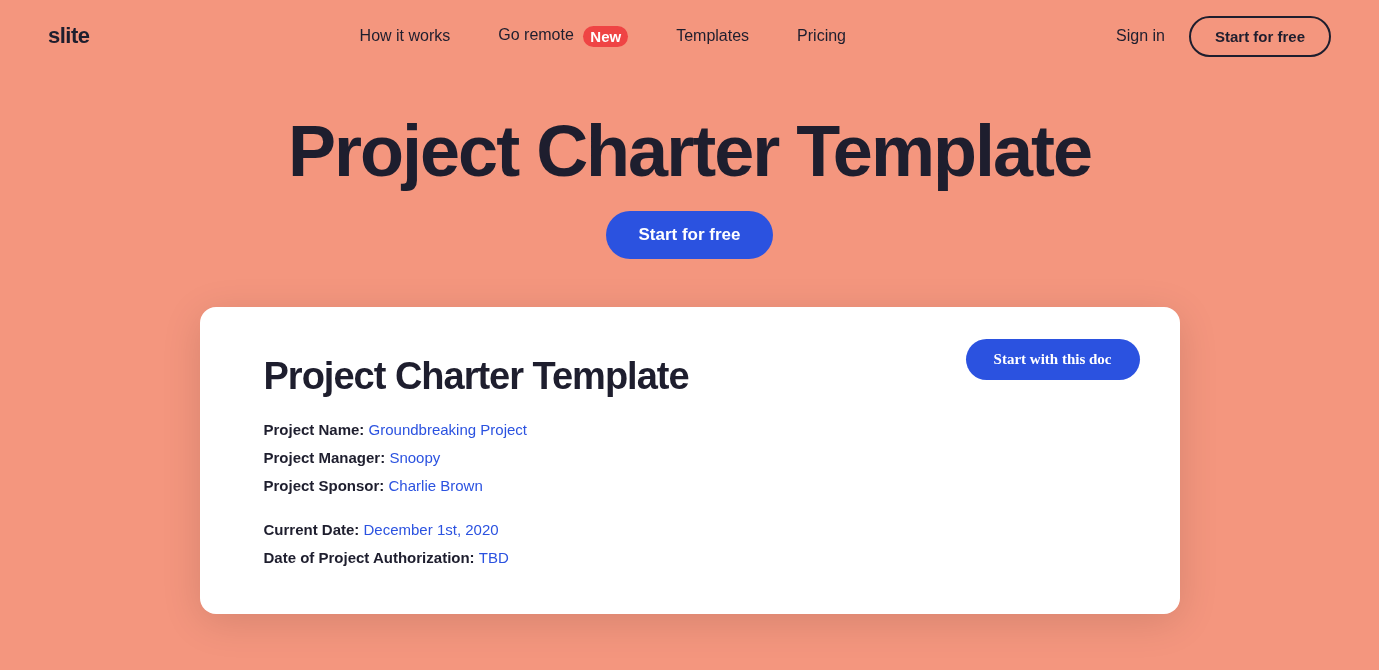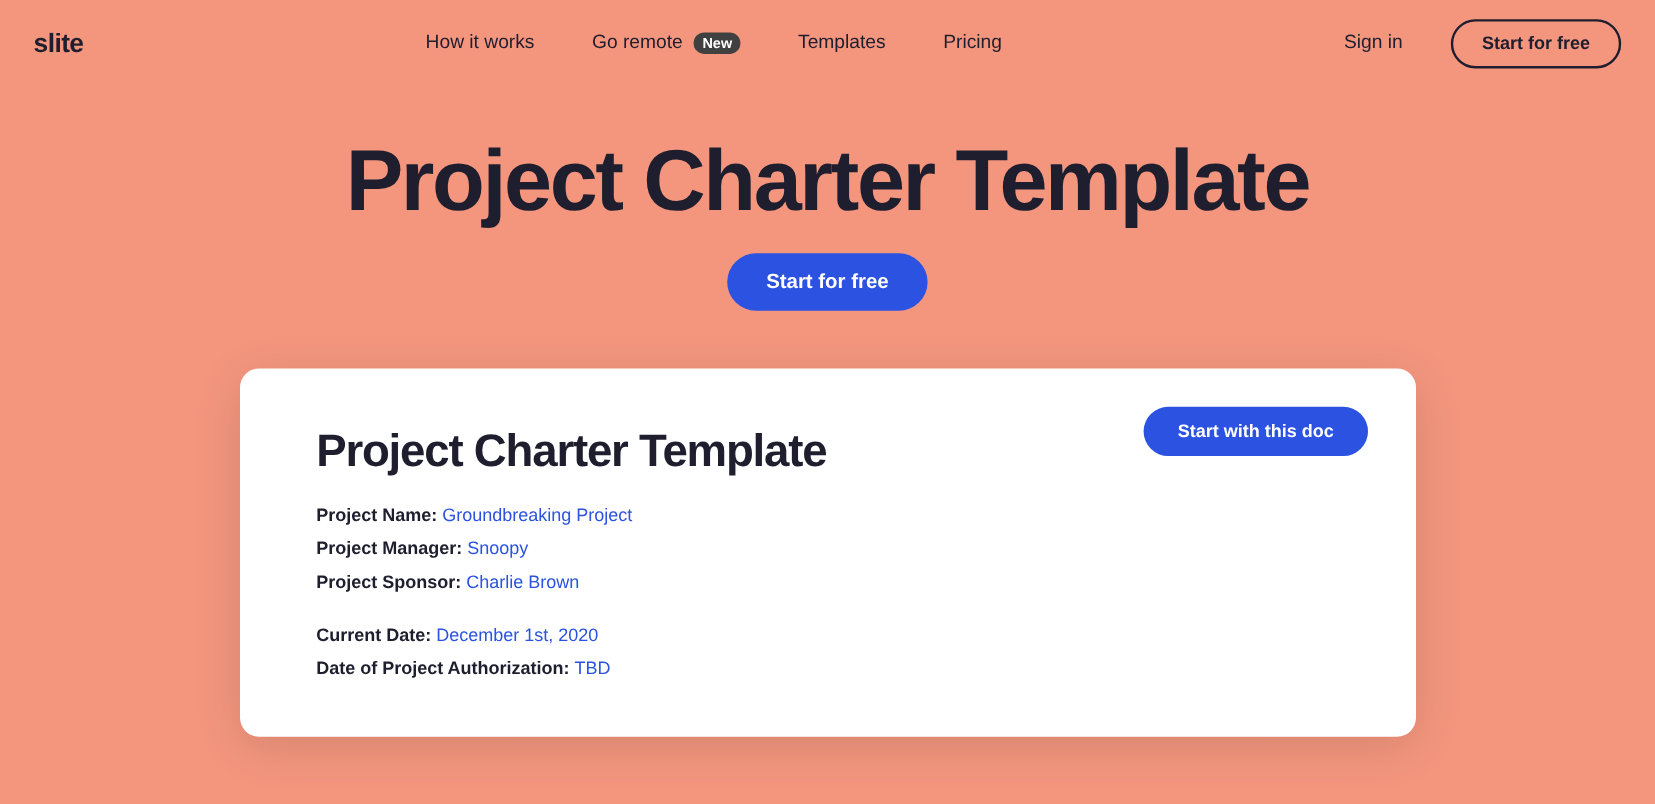--- a/index.html
+++ b/index.html
@@ -9,21 +9,21 @@
       background-color: #f4967e;
       min-height: 670px;
       overflow-x: hidden;
     }
 
     
     nav {
       display: flex;
       align-items: center;
       justify-content: space-between;
-      padding: 0 28px;
+      padding: 0 48px;
       height: 72px;
       background-color: #f4967e;
     }
 
     .nav-logo {
       font-size: 22px;
       font-weight: 700;
       color: #1e1e2e;
       letter-spacing: -0.5px;
     }
@@ -37,34 +37,34 @@
 
     .nav-links li a {
       text-decoration: none;
       color: #1e1e2e;
       font-size: 16px;
       font-weight: 500;
     }
 
     .nav-badge {
       display: inline-block;
-      background-color: #404040;
+      background-color: #ef4444;
       color: white;
-      font-size: 12px;
+      font-size: 15px;
       font-weight: 700;
       padding: 2px 7px;
       border-radius: 20px;
       margin-left: 5px;
       vertical-align: middle;
     }
 
     .nav-right {
       display: flex;
       align-items: center;
-      gap: 40px;
+      gap: 24px;
     }
 
     .nav-signin {
       text-decoration: none;
       color: #1e1e2e;
       font-size: 16px;
       font-weight: 500;
     }
 
     .btn-start-free-outline {
@@ -140,20 +140,21 @@
       top: 32px;
       right: 40px;
       background-color: #2b52e0;
       color: white;
       border: none;
       border-radius: 50px;
       padding: 12px 28px;
       font-size: 15px;
       font-weight: 600;
       cursor: pointer;
+      font-family: Liberation Serif, serif;
     }
 
     .doc-title {
       font-size: 38px;
       font-weight: 800;
       color: #1e1e2e;
       margin-bottom: 20px;
       letter-spacing: -1px;
     }
 

